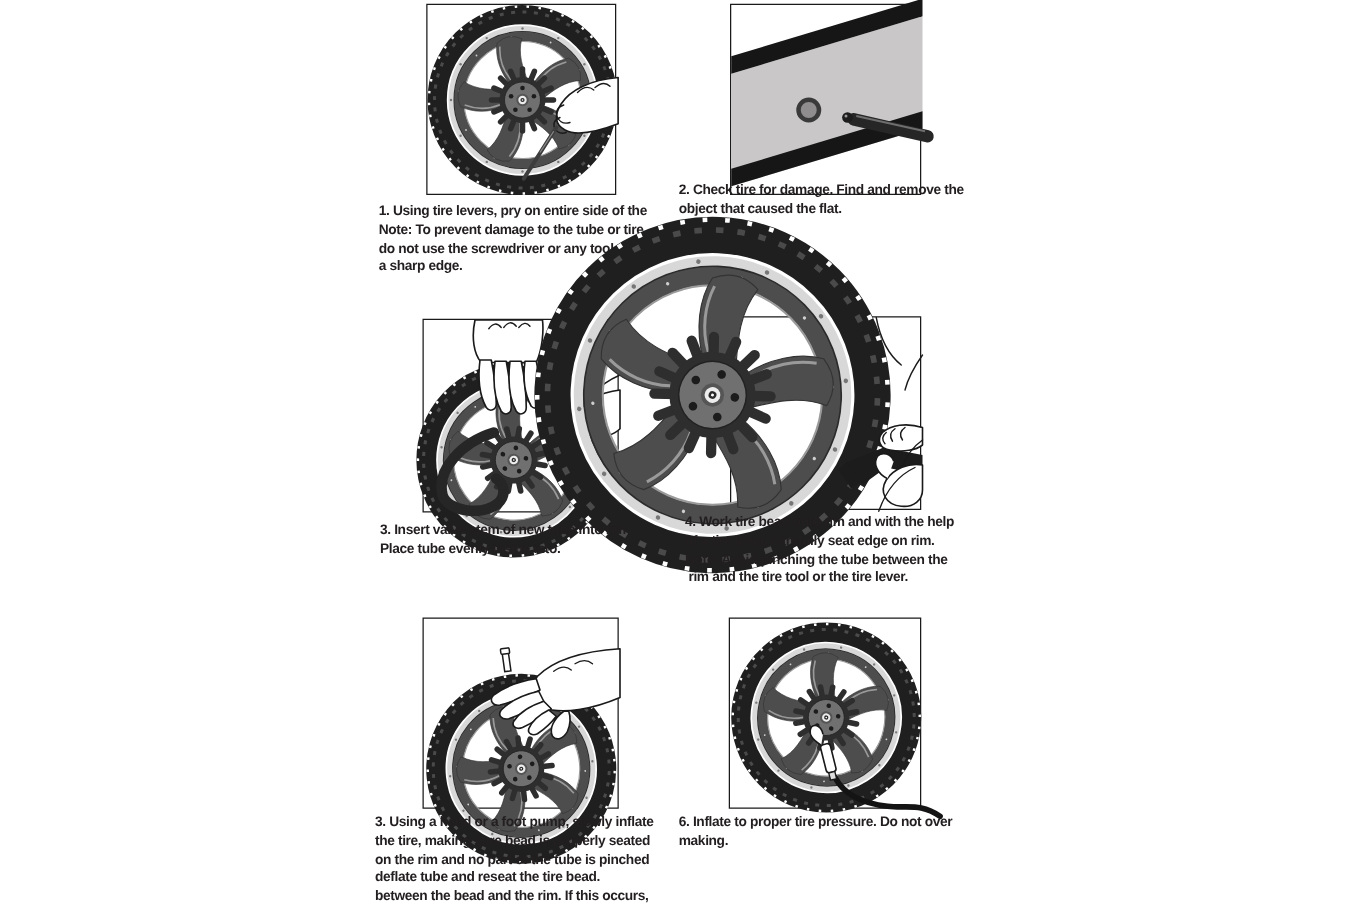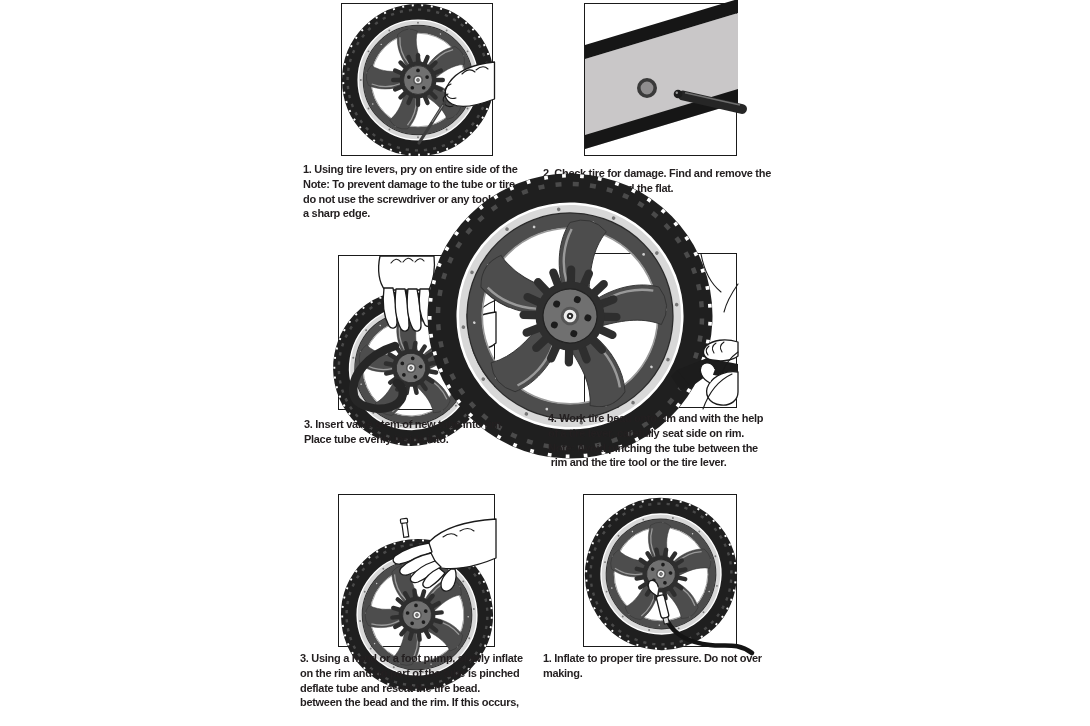--- a/index.html
+++ b/index.html
@@ -124,21 +124,21 @@
         <circle cx="93" cy="90" r="4.3" fill="#1d1d1d"></circle>
         <circle cx="91.8" cy="88.7" r="1.2" fill="#9a9a9a"></circle>
       </svg>
   </figure>
   <div class="step-text" style="left:303px;top:162px;width:236px">
       <div>1. Using tire levers, pry on entire side of the</div>
       <div>Note: To prevent damage to the tube or tire,</div>
       <div>do not use the screwdriver or any tool with</div>
       <div>a sharp edge.</div>
     </div>
-  <div class="step-text" style="left:543px;top:166px;width:240px">
+  <div class="step-text" style="left:543px;top:145px;width:240px">
       <div>2. Check tire for damage. Find and remove the</div>
       <div>object that caused the flat.</div>
     </div>
 
   <figure class="panel" style="left:338px;top:255px;width:157px;height:155px">
     <svg id="svg-p3" viewBox="0 0 157 155" width="157" height="155">
         <g transform="translate(72,112) scale(0.82) rotate(10)">
           <circle r="84.5" fill="none" stroke="#1f1f1f" stroke-width="21"></circle>
           <circle r="93.5" fill="none" stroke="#ffffff" stroke-width="2.4" stroke-dasharray="2.5 9.5"></circle>
           <circle r="88" fill="none" stroke="#4a4a4a" stroke-width="3" stroke-dasharray="4 7.5"></circle>
@@ -326,21 +326,21 @@
         <path d="M118,155 C124,138 134,126 147,120" fill="none" stroke="#1a1a1a" stroke-width="1.1" stroke-linecap="round"></path>
         <path d="M153,98 C146,103 140,111 137,119" fill="none" stroke="#1a1a1a" stroke-width="1.1" stroke-linecap="round"></path>
       </svg>
   </figure>
   <div class="step-text" style="left:304px;top:417px;width:236px">
       <div>3. Insert valve stem of new tube into rim</div>
       <div>Place tube evenly inside into.</div>
     </div>
   <div class="step-text" style="left:548px;top:411px;width:242px">
       <div>4. Work tire bead onto rim and with the help</div>
-      <div>of a tire lever, carefully seat side on rim.</div>
+      <div>of a tire lever, carefully seat edge on rim.</div>
       <div>Note: Avoid pinching the tube between the</div>
       <div> rim and the tire tool or the tire lever.</div>
     </div>
 
   <figure class="panel" style="left:338px;top:494px;width:157px;height:153px">
     <svg id="svg-p5" viewBox="0 0 157 153" width="157" height="153">
         <g transform="translate(78,120) scale(0.8) rotate(-6)">
           <circle r="84.5" fill="none" stroke="#1f1f1f" stroke-width="21"></circle>
           <circle r="93.5" fill="none" stroke="#ffffff" stroke-width="2.4" stroke-dasharray="2.5 9.5"></circle>
           <circle r="88" fill="none" stroke="#4a4a4a" stroke-width="3" stroke-dasharray="4 7.5"></circle>
@@ -517,22 +517,23 @@
         <path d="M84,127 C92,142 108,148 126,150 C142,152 152,147 168,158" fill="none" stroke="#141414" stroke-width="4.6" stroke-linecap="round"></path>
         <g transform="translate(79,113) rotate(-14)">
           <rect x="-4" y="-13" width="8" height="23" rx="2.5" fill="#ffffff" stroke="#1a1a1a" stroke-width="1.3"></rect>
           <path d="M-3,-13 C-9,-19 -11,-25 -7,-29 C-3,-31 1,-27 0.5,-21" fill="#ffffff" stroke="#1a1a1a" stroke-width="1.3"></path>
           <rect x="-2.5" y="10" width="5" height="6" fill="#dddddd" stroke="#1a1a1a" stroke-width="1.1"></rect>
         </g>
       </svg>
   </figure>
   <div class="step-text" style="left:300px;top:651px;width:240px">
       <div>3. Using a hand or a foot pump, slowly inflate</div>
+      <div>the tire, making sure bead is properly seated</div>
       <div>on the rim and no part of the tube is pinched</div>
       <div>deflate tube and reseat the tire bead.</div>
       <div>between the bead and the rim. If this occurs,</div>
     </div>
   <div class="step-text" style="left:543px;top:651px;width:236px">
-      <div>1. Inflate to proper tire pressure. Do not over</div>
+      <div>6. Inflate to proper tire pressure. Do not over</div>
       <div>making.</div>
     </div>
 
 </div>
 
 </body></html>

